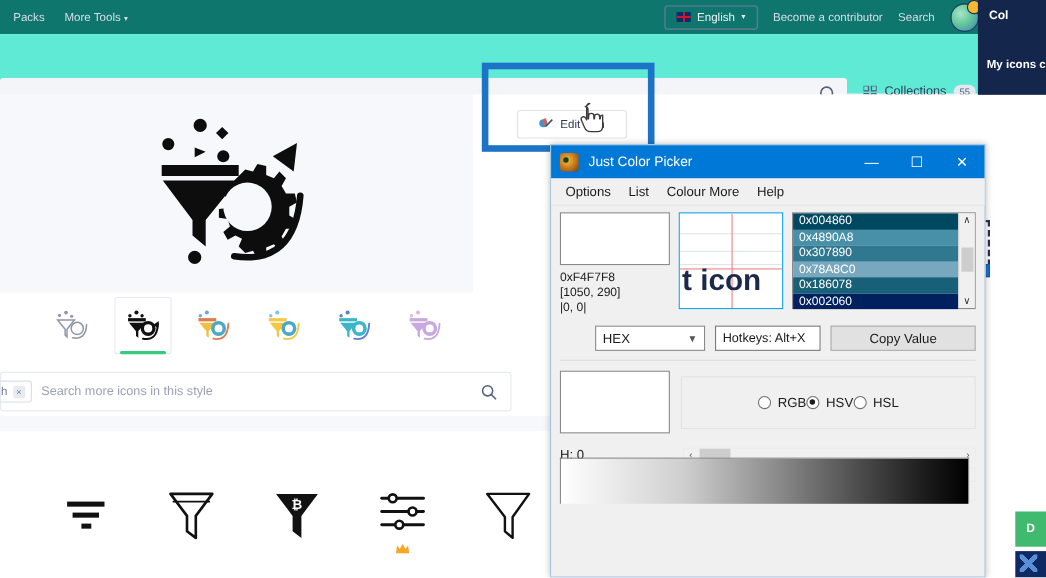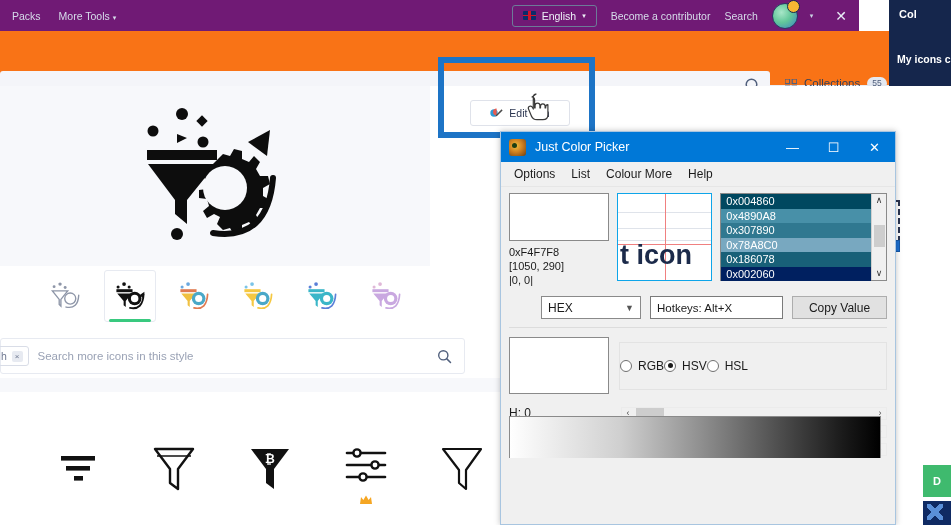--- a/index.html
+++ b/index.html
@@ -12,22 +12,22 @@
   }
 
   
   #flaticon-page{
     position:absolute; left:0; top:0; width:951px; height:525px;
     background:#ffffff;
   }
 
   
   .topnav{
-    position:absolute; left:0; top:0; width:859px; height:31px;
-    background:#701a75; color:#c9d2e3;
+    position:absolute; left:0; top:0; width:951px; height:31px;
+    background:#0f766e; color:#c9d2e3;
     display:flex; align-items:center;
   }
   .topnav .nav-left{ display:flex; align-items:center; gap:18px; padding-left:12px; }
   .topnav .nav-link{ font-size:10.5px; color:#d6dcea; white-space:nowrap; }
   .topnav .nav-right{
     margin-left:auto; display:flex; align-items:center; gap:14px; padding-right:4px;
   }
   .lang-box{
     border:1px solid #6d7b98; border-radius:3px; padding:4px 10px;
     display:flex; align-items:center; gap:6px; font-size:10.5px; color:#eef2f8;
@@ -66,21 +66,21 @@
   .myicons-bar{
     position:absolute; right:0; top:31px; width:62px; height:55px;
     background:#15264c; display:flex; align-items:center;
   }
   .myicons-bar .lbl{
     font-size:10.5px; font-weight:bold; color:#ffffff; white-space:nowrap; padding-left:8px;
   }
 
   
   .searchbar-strip{
-    position:absolute; left:0; top:31px; width:889px; height:55px; background:#f97316;
+    position:absolute; left:0; top:31px; width:889px; height:55px; background:#5eead4;
     border-bottom:1px solid #eceef3;
   }
   .search-pill{
     position:absolute; left:0; top:40px; width:770px; height:35px;
     background:#f4f5f9; border-radius:3px;
   }
   .search-ico{
     position:absolute; left:744px; top:46px; width:18px; height:18px;
   }
   .collections-btn{
@@ -267,34 +267,34 @@
   .cl-scroll .thumbbar{ width:11px; height:22px; background:#cdcdcd; margin:0 0 2px 0; }
 
   .jcp-row2{ display:flex; align-items:center; gap:9px; margin-top:9px;padding-left:32px; }
   .sel-hex{
     width:100px; height:23px; background:#ffffff; border:1px solid #8a8a8a;
     display:flex; align-items:center; justify-content:space-between; padding:0 6px;
     font-size:12px; color:#1b1b1b;
   }
   .sel-hex .cv{ font-size:9px; color:#555; }
   .hotkeys-in{
-    width:133px; height:23px; background:#ffffff; border:1px solid #7a7a7a;
+    width:96px; height:23px; background:#ffffff; border:1px solid #7a7a7a;
     display:flex; align-items:center; padding-left:6px; font-size:11.5px; color:#1b1b1b;
   }
   .copy-btn{
     flex:1; height:23px; background:#e1e1e1; border:1px solid #adadad;
     display:flex; align-items:center; justify-content:center; font-size:12px; color:#1b1b1b;
   }
   .divider{ height:1px; background:#dcdcdc; margin:8px 0 0 0; }
 
   .jcp-row3{ display:flex; gap:10px; margin-top:9px; align-items:center; }
   .preview-box{ width:100px; height:57px; background:#ffffff; border:1px solid #8a8a8a; }
   .radios{
     flex:1; height:48px; border:1px solid #e3e3e3; display:flex; align-items:center;
-    justify-content:flex-start; background:#f0f0f0;
+    justify-content:center; background:#f0f0f0;
   }
   .radio{ display:flex; align-items:center; gap:6px; font-size:12px; color:#1b1b1b; }
   .rdot{
     width:12px; height:12px; border-radius:50%; border:1px solid #707070; background:#fff;
     position:relative;
   }
   .rdot.on:after{
     content:""; position:absolute; left:2.5px; top:2.5px; width:5px; height:5px;
     border-radius:50%; background:#1b1b1b;
   }

